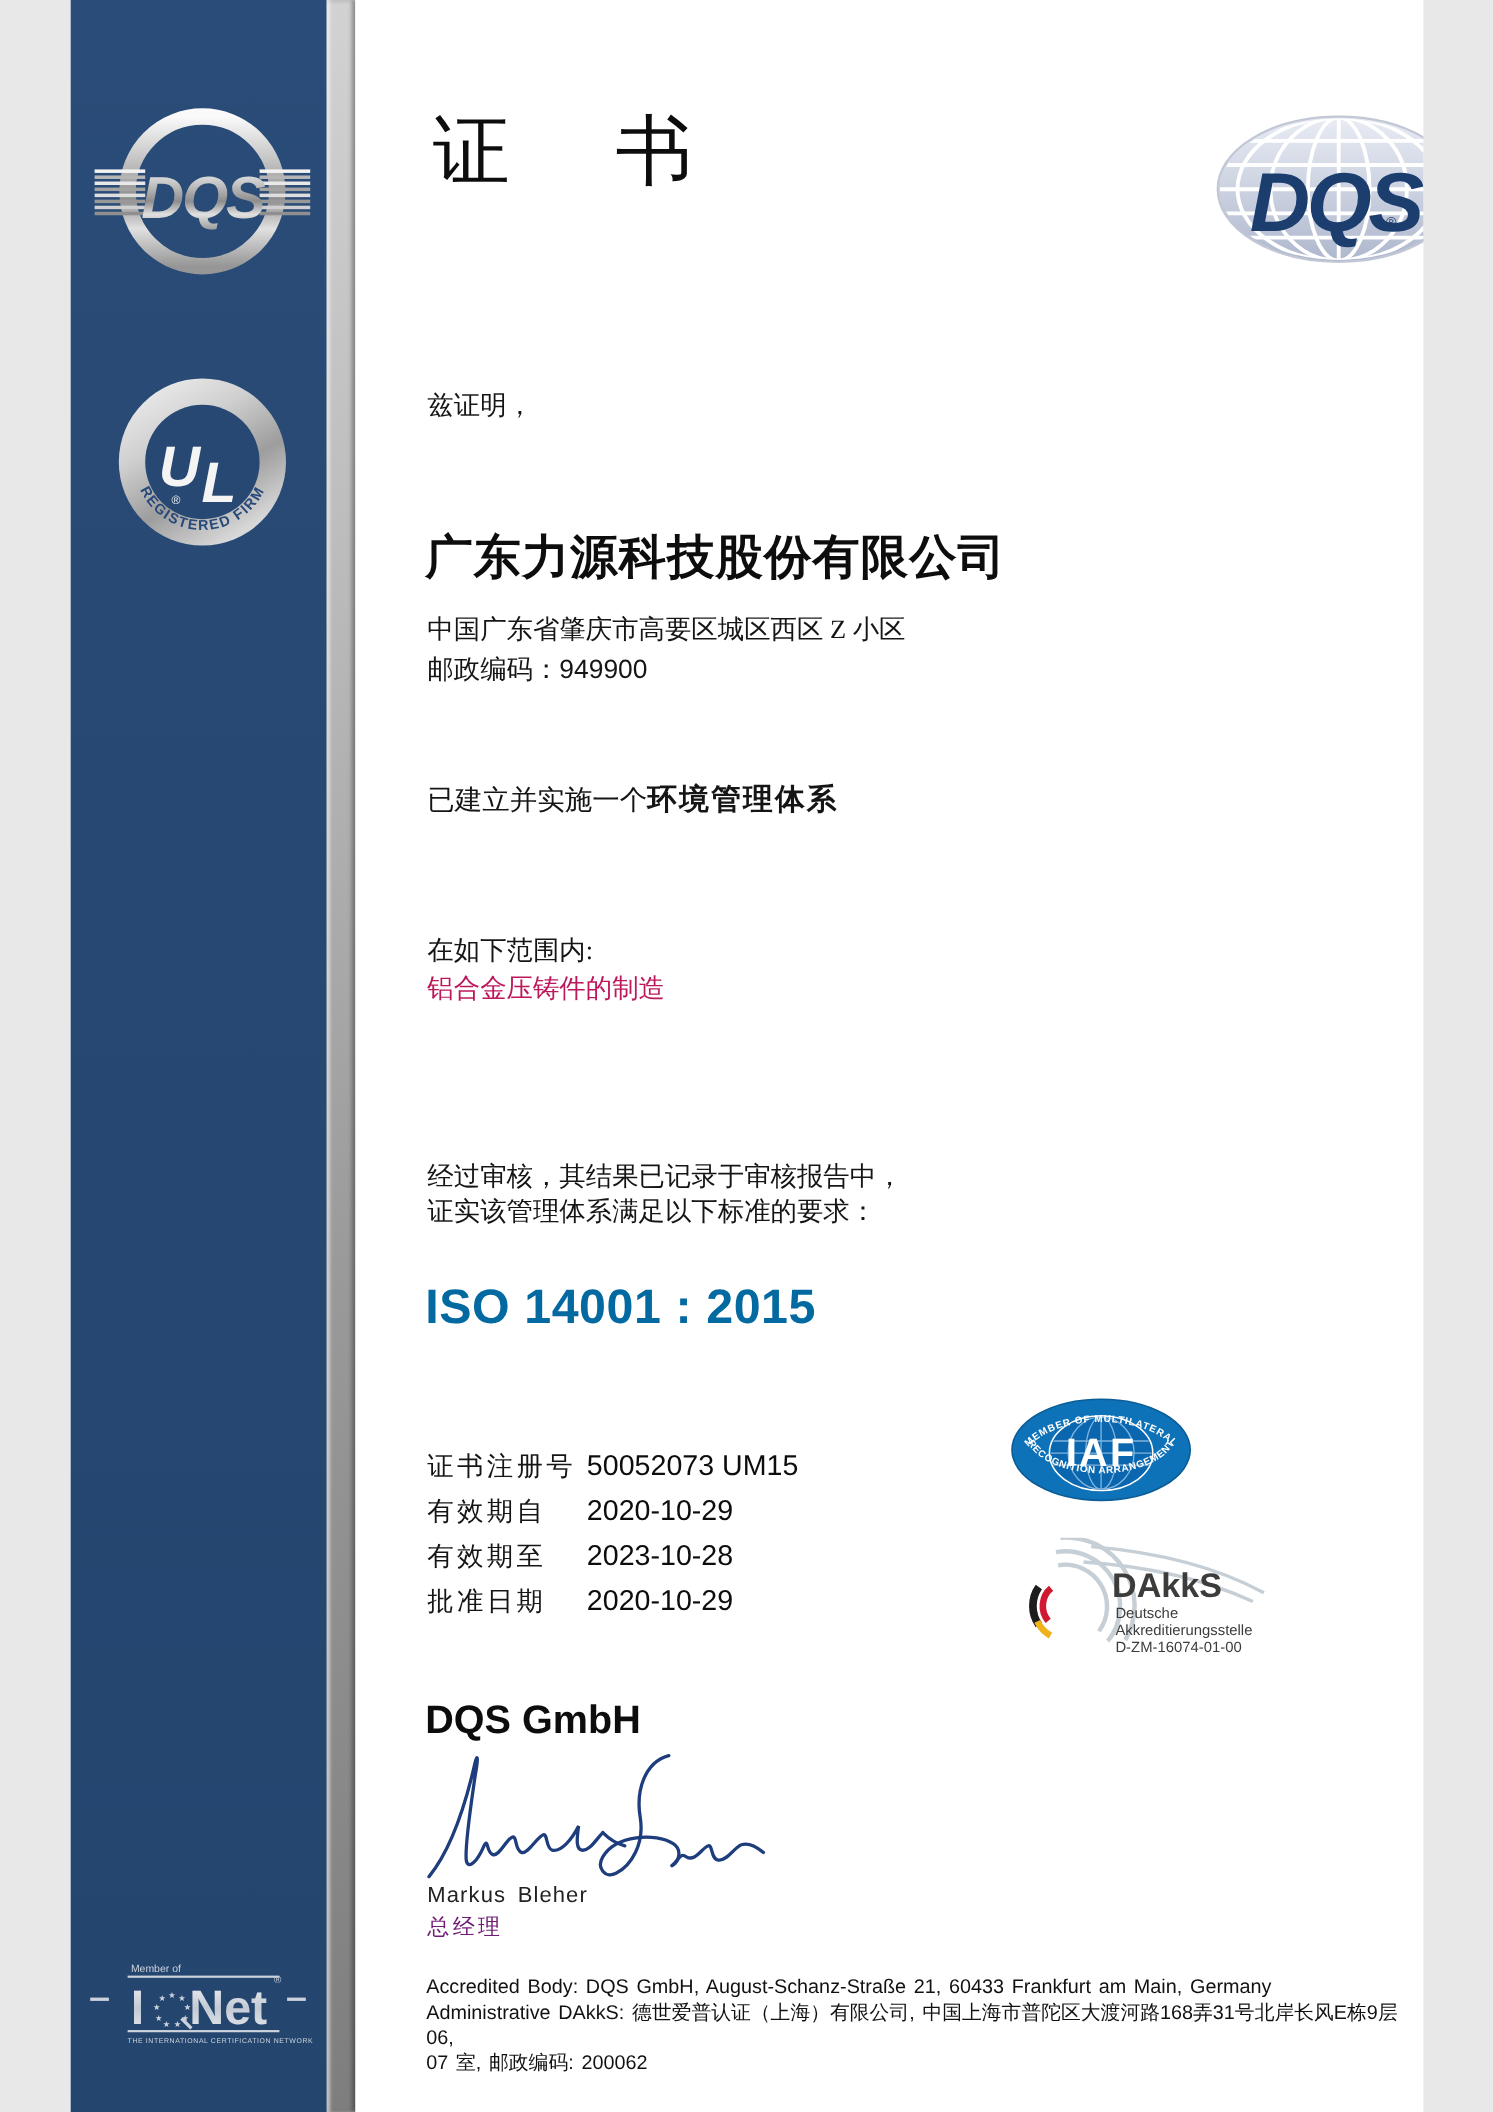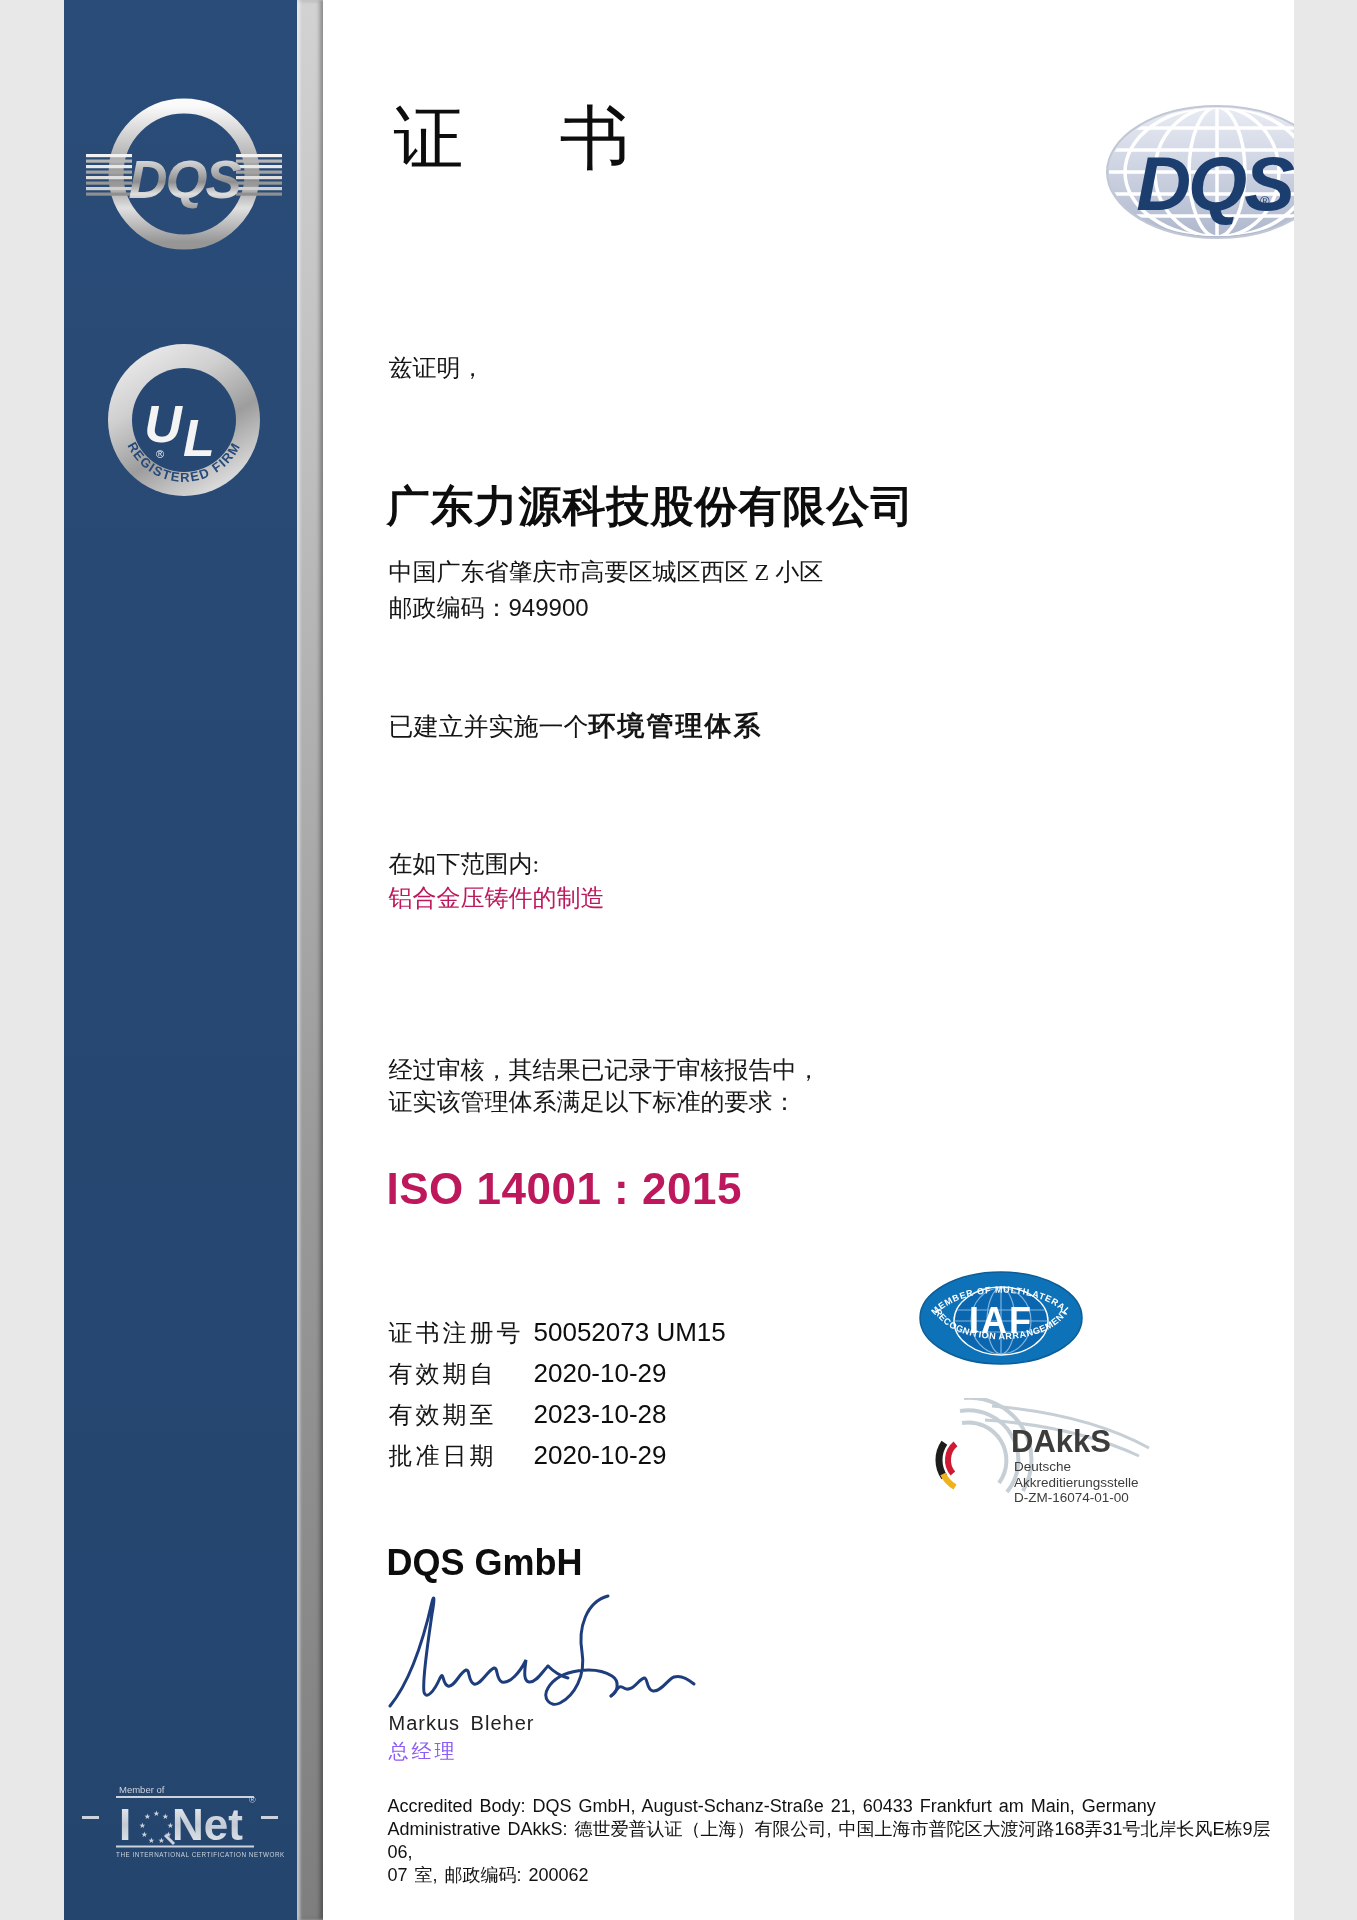--- a/index.html
+++ b/index.html
@@ -32,37 +32,37 @@
   .company-postal{position:absolute; left:325px; top:592px; font-size:24px; color:#151515;}
   .company-postal .num{font-family:"Liberation Sans",sans-serif;}
 
   .system-line{position:absolute; left:325px; top:708px; font-size:25px; color:#151515;}
   .system-line b{font-size:27px; letter-spacing:2px;}
 
   .scope-label{position:absolute; left:325px; top:848px; font-size:24px; color:#151515;}
   .scope-text{position:absolute; left:325px; top:882px; font-size:24px; color:#be185d;}
 
   .audit{position:absolute; left:325px; top:1054px; font-size:24px; color:#151515; line-height:32px;}
-  .standard{position:absolute; left:323px; top:1164px; font-size:44px; font-weight:bold; color:#be185d; letter-spacing:.5px;}
+  .standard{position:absolute; left:323px; top:1164px; font-size:44px; font-weight:bold; color:#0369a1; letter-spacing:.5px;}
 
   .details{position:absolute; left:325px; top:1312px; width:400px;}
   .details .row{display:flex; height:41px; align-items:center;}
   .details .lbl{
     width:145px; font-family:"Liberation Serif","DejaVu Serif",serif;
     font-size:24px; color:#151515; letter-spacing:3px;
   }
   .details .val{font-size:26px; color:#0d0d0d;}
 
   .iaf-logo{position:absolute; left:853px; top:1270px;}
   .dakks-logo{position:absolute; left:853px; top:1398px;}
 
   .issuer{position:absolute; left:323px; top:1542px; font-size:36px; font-weight:bold; color:#0d0d0d;}
   .signature{position:absolute; left:318px; top:1580px;}
   .signer-name{position:absolute; left:325px; top:1712px; font-size:20px; color:#222; letter-spacing:1px; word-spacing:4px;}
-  .signer-title{position:absolute; left:325px; top:1738px; font-size:20px; color:#8b5cf6; letter-spacing:3px;}
+  .signer-title{position:absolute; left:325px; top:1738px; font-size:20px; color:#701a75; letter-spacing:3px;}
 
   .footer{position:absolute; left:324px; top:1795px; width:900px; font-size:18px; color:#111; line-height:23px; word-spacing:2px;}
 
   svg text{user-select:none;}
 </style>
 </head>
 <body>
 
 <div class="page">
 

